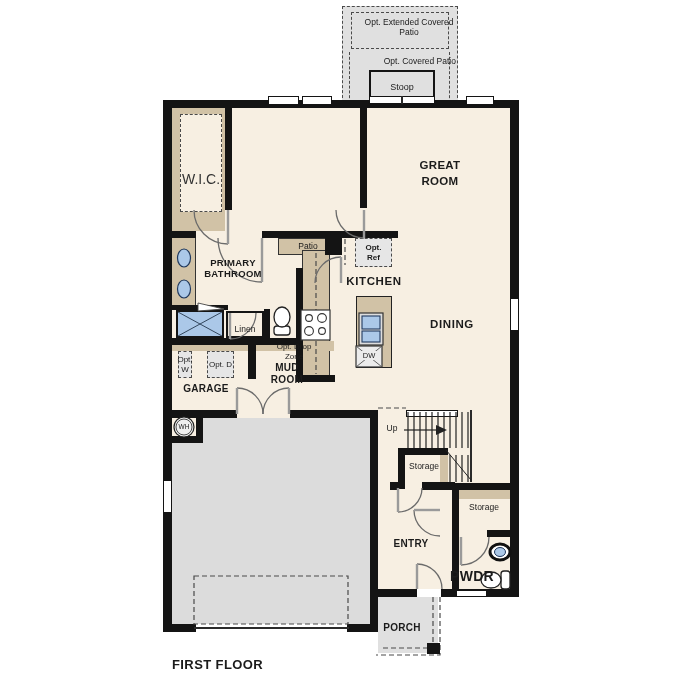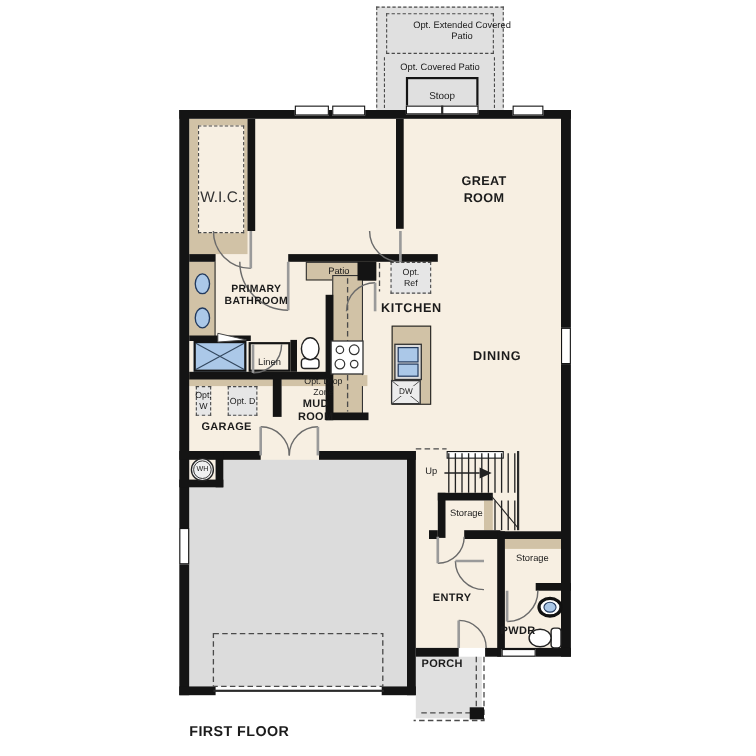--- a/index.html
+++ b/index.html
@@ -47,21 +47,21 @@
   <div class="fill tan" style="left:459px;top:490px;width:51px;height:9px;"></div>
   <div class="fill tan" style="left:440px;top:455px;width:8px;height:27px;"></div>
 
   <div class="optbox" style="left:178px;top:351px;width:14px;height:27px;">
     <span class="lbl" style="position:static;transform:none;font-size:8px;">Opt. W</span>
   </div>
   <div class="optbox" style="left:207px;top:351px;width:27px;height:27px;">
     <span class="lbl" style="position:static;transform:none;font-size:8px;">Opt. D</span>
   </div>
   <div class="optbox" style="left:355px;top:238px;width:37px;height:29px;">
-    <span class="lbl" style="position:static;transform:none;font-size:8px;width:26px;">Opt. Ref</span>
+    <span class="lbl" style="position:static;transform:none;font-size:8px;width:26px;font-weight:bold;">Opt. Ref</span>
   </div>
 
   <div class="fill" style="left:176px;top:310px;width:48px;height:28px;background:#abc8e8;border:2px solid #141414;box-sizing:border-box;z-index:25;"></div>
   <div class="fill cream" style="left:226px;top:311px;width:38px;height:27px;border:2px solid #141414;box-sizing:border-box;z-index:25;"></div>
   <div class="fill cream" style="left:172px;top:418px;width:24px;height:20px;"></div>
 
   <div class="wall" style="left:163px;top:100px;width:356px;height:8px;"></div>
   <div class="wall" style="left:163px;top:100px;width:9px;height:532px;"></div>
   <div class="wall" style="left:510px;top:100px;width:9px;height:497px;"></div>
   <div class="wall" style="left:378px;top:589px;width:39px;height:8px;"></div>
@@ -206,35 +206,35 @@
     <g>
       <ellipse cx="500" cy="552" rx="10" ry="8" fill="#ffffff" stroke="#111" stroke-width="3"></ellipse>
       <ellipse cx="500" cy="552" rx="5.5" ry="4.5" fill="#abc8e8" stroke="#223a5e" stroke-width="1"></ellipse>
     </g>
     <g fill="#ffffff" stroke="#222" stroke-width="1.3">
       <rect x="501" y="571" width="9" height="18" rx="3"></rect>
       <ellipse cx="491" cy="580" rx="10" ry="8"></ellipse>
     </g>
   </svg>
 
-  <div class="lbl" style="left:420px;top:17px;width:96px;font-size:8.5px;">Opt. Extended Covered Patio</div>
-  <div class="lbl" style="left:400px;top:56px;width:112px;font-size:8.5px;">Opt. Covered Patio</div>
+  <div class="lbl" style="left:409px;top:17px;width:96px;font-size:8.5px;">Opt. Extended Covered Patio</div>
+  <div class="lbl" style="left:400px;top:56px;width:112px;font-size:8.5px;text-align:right;">Opt. Covered Patio</div>
   <div class="lbl" style="left:402px;top:82px;width:60px;font-size:9px;">Stoop</div>
   <div class="lbl b" style="left:440px;top:158px;width:56px;font-size:11.5px;line-height:1.35;">GREAT ROOM</div>
   <div class="lbl" style="left:201px;top:171px;width:44px;font-size:14px;color:#333;">W.I.C.</div>
   <div class="lbl b" style="left:233px;top:257px;width:80px;font-size:9.5px;">PRIMARY BATHROOM</div>
   <div class="lbl" style="left:308px;top:241px;width:50px;font-size:8.5px;">Patio</div>
   <div class="lbl b" style="left:374px;top:275px;width:80px;font-size:11.5px;letter-spacing:.6px;">KITCHEN</div>
   <div class="lbl b" style="left:452px;top:318px;width:70px;font-size:11.5px;letter-spacing:.6px;">DINING</div>
   <div class="lbl" style="left:245px;top:324px;width:36px;font-size:8.5px;">Linen</div>
   <div class="lbl" style="left:294px;top:342px;width:52px;font-size:8px;">Opt. Drop Zone</div>
   <div class="lbl b" style="left:206px;top:383px;width:70px;font-size:10px;">GARAGE</div>
   <div class="lbl b" style="left:287px;top:362px;width:46px;font-size:10px;">MUD ROOM</div>
   <div class="lbl" style="left:184px;top:423px;width:20px;font-size:6.5px;">WH</div>
   <div class="lbl" style="left:392px;top:423px;width:20px;font-size:8.5px;">Up</div>
   <div class="lbl" style="left:424px;top:461px;width:48px;font-size:8.5px;">Storage</div>
   <div class="lbl" style="left:484px;top:502px;width:48px;font-size:8.5px;">Storage</div>
   <div class="lbl b" style="left:411px;top:538px;width:50px;font-size:10px;">ENTRY</div>
-  <div class="lbl b" style="left:471px;top:568px;width:42px;font-size:10px;">PWDR</div>
-  <div class="lbl b" style="left:402px;top:598px;width:50px;font-size:10px;">PORCH</div>
+  <div class="lbl b" style="left:471px;top:568px;width:42px;font-size:14px;">PWDR</div>
+  <div class="lbl b" style="left:402px;top:622px;width:50px;font-size:10px;">PORCH</div>
   <div class="lbl" style="left:369px;top:351px;width:18px;font-size:7.5px;background:#ececec;">DW</div>
   <div class="lbl b" style="left:172px;top:657px;width:120px;font-size:13px;transform:none;text-align:left;letter-spacing:.4px;">FIRST FLOOR</div>
 </div>
 
 </body></html>

